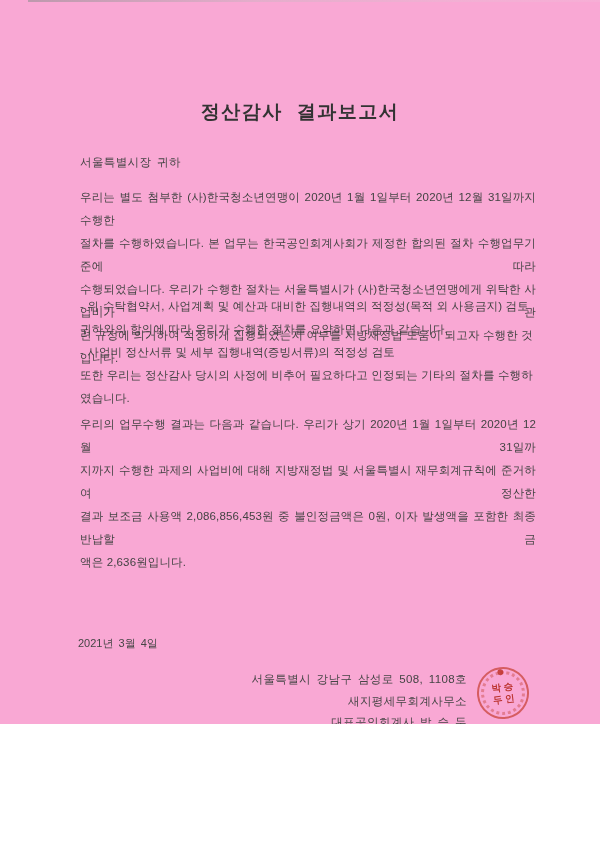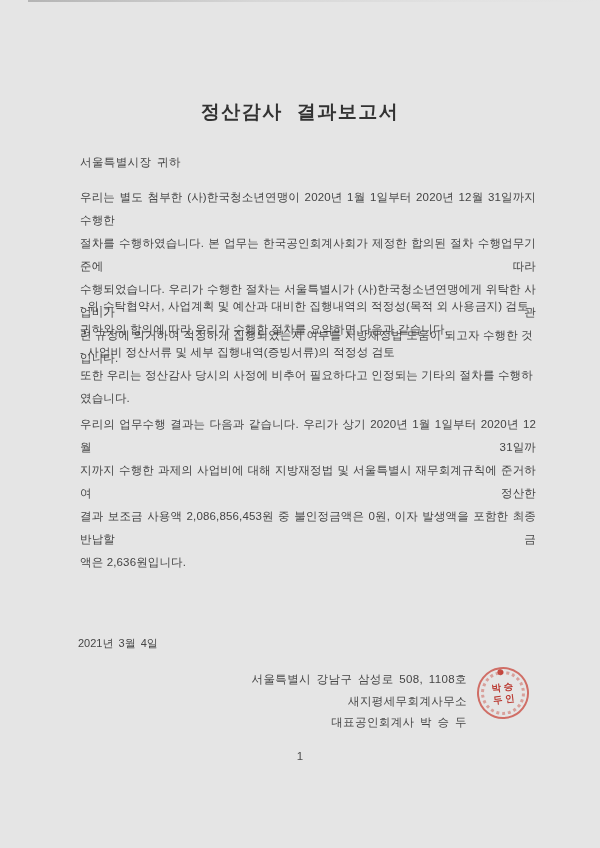--- a/index.html
+++ b/index.html
@@ -2,22 +2,22 @@
 <html><head>
 <meta charset="utf-8">
 <style>
   * { margin:0; padding:0; box-sizing:border-box; }
   html,body { width:600px; height:848px; }
   body {
     background:#ffffff;
     font-family:"Liberation Sans","DejaVu Sans",sans-serif;
   }
   .page {
-    position:relative; width:600px; height:848px;
-    background:#e5e5e5; overflow:hidden;
+    position:relative; width:600px; height:724px;
+    background:#f9a8d4; overflow:hidden;
   }
   .scan-artifact {
     position:absolute; top:0; left:28px; width:572px; height:2px;
     background:linear-gradient(to right,
       rgba(140,140,140,.55), rgba(185,185,185,.32) 40%,
       rgba(210,210,210,.18) 75%, rgba(228,228,228,.10));
   }
   .title {
     position:absolute; top:99px; left:0; width:100%;
     text-align:center; font-size:19px; font-weight:bold;

